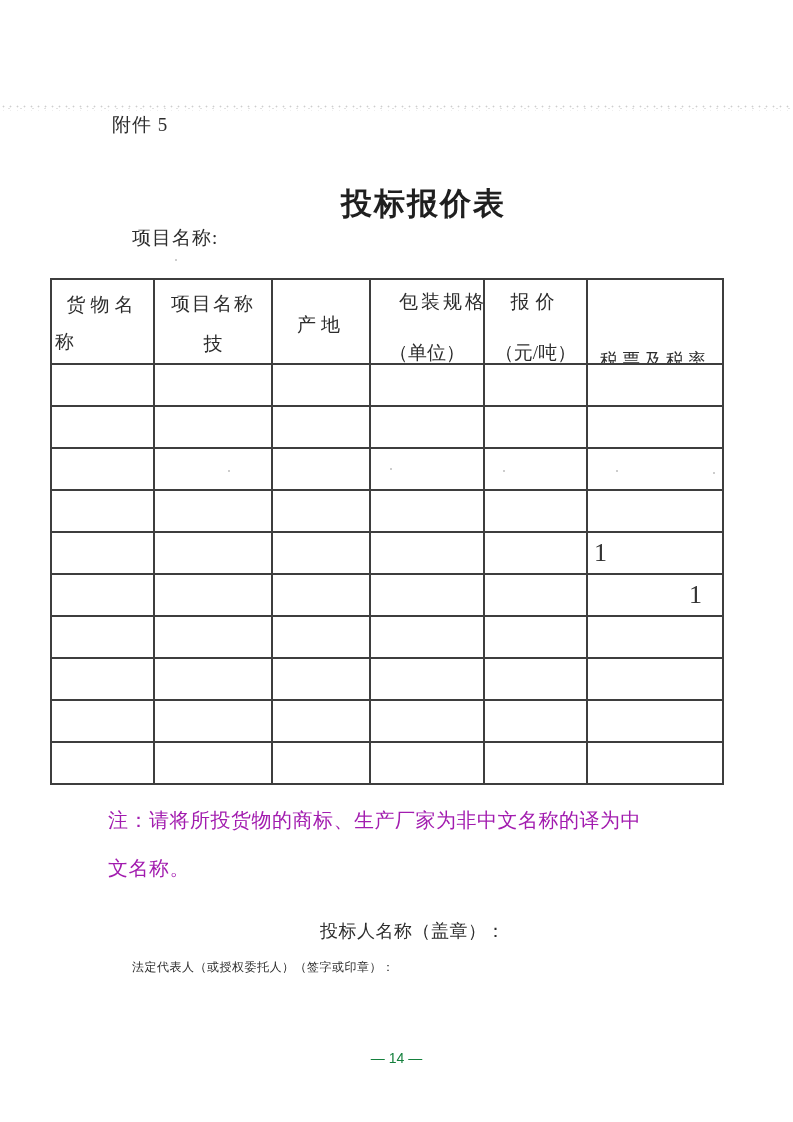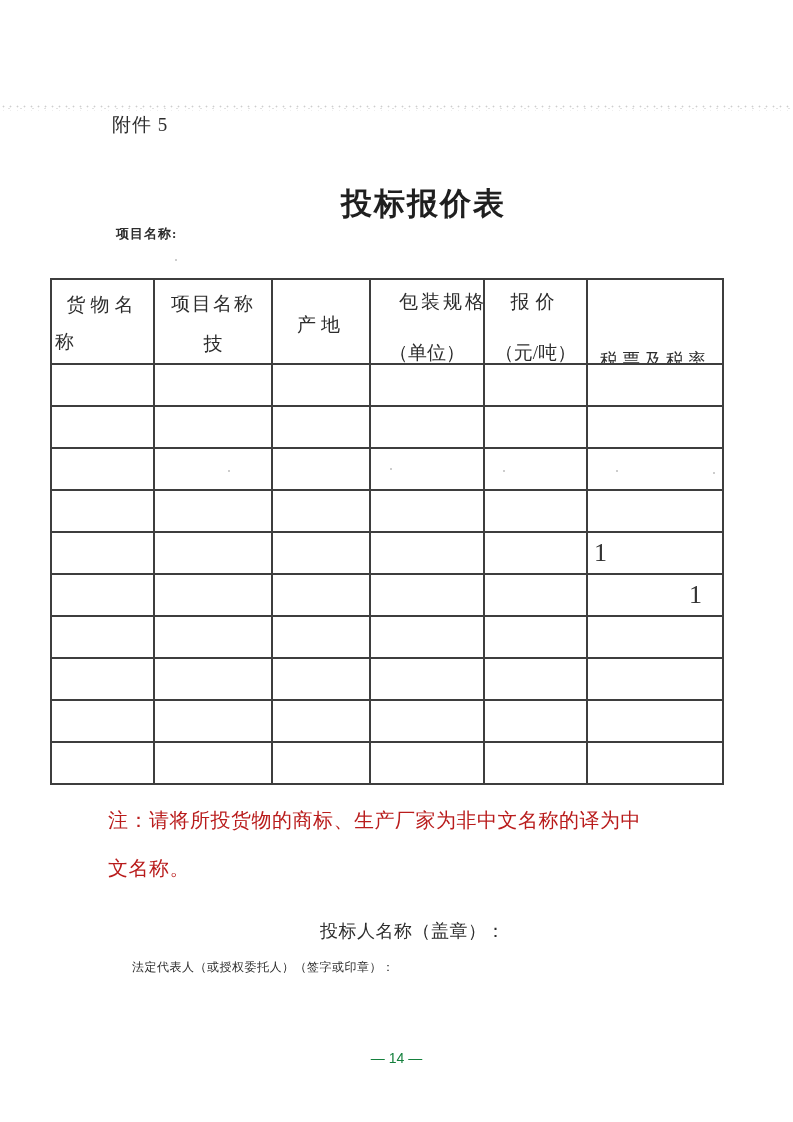--- a/index.html
+++ b/index.html
@@ -44,24 +44,23 @@
     width: 793px;
     text-align: center;
     font-size: 31px;
     font-weight: bold;
     letter-spacing: 2px;
     color: #1f1f1f;
     padding-left: 27px;
   }
   .project-name {
     position: absolute;
-    left: 116px; top: 225px;
-    font-size: 13px;
+    left: 132px; top: 225px;
+    font-size: 19px;
     letter-spacing: 1px;
-    font-weight: bold;
   }
   table.quote-table {
     position: absolute;
     left: 50px; top: 278px;
     width: 672px;
     border-collapse: collapse;
     table-layout: fixed;
   }
   .quote-table th, .quote-table td {
     border: 2px solid #3e3e3e;
@@ -96,21 +95,21 @@
   }
   td.align-left  { text-align: left;  padding-left: 6px; }
   td.align-right { text-align: right; padding-right: 20px; }
   .note {
     position: absolute;
     left: 108px; top: 796px;
     width: 575px;
     font-size: 20px;
     line-height: 48px;
     letter-spacing: 0.5px;
-    color: #b91c1c;
+    color: #a21caf;
   }
   .bidder-line {
     position: absolute;
     left: 320px; top: 919px;
     font-size: 18px;
     letter-spacing: 0.5px;
   }
   .legal-line {
     position: absolute;
     left: 132px; top: 959px;

